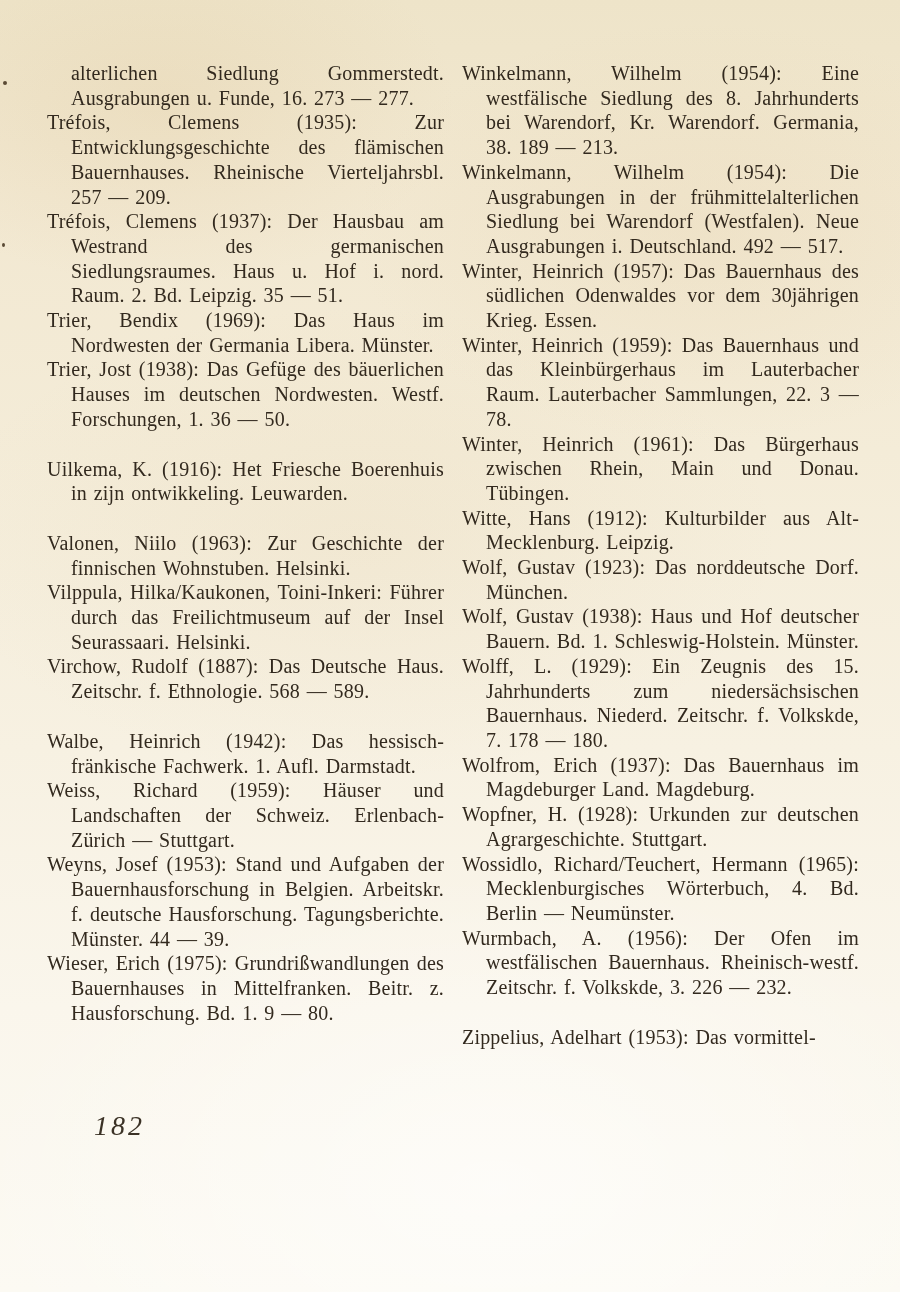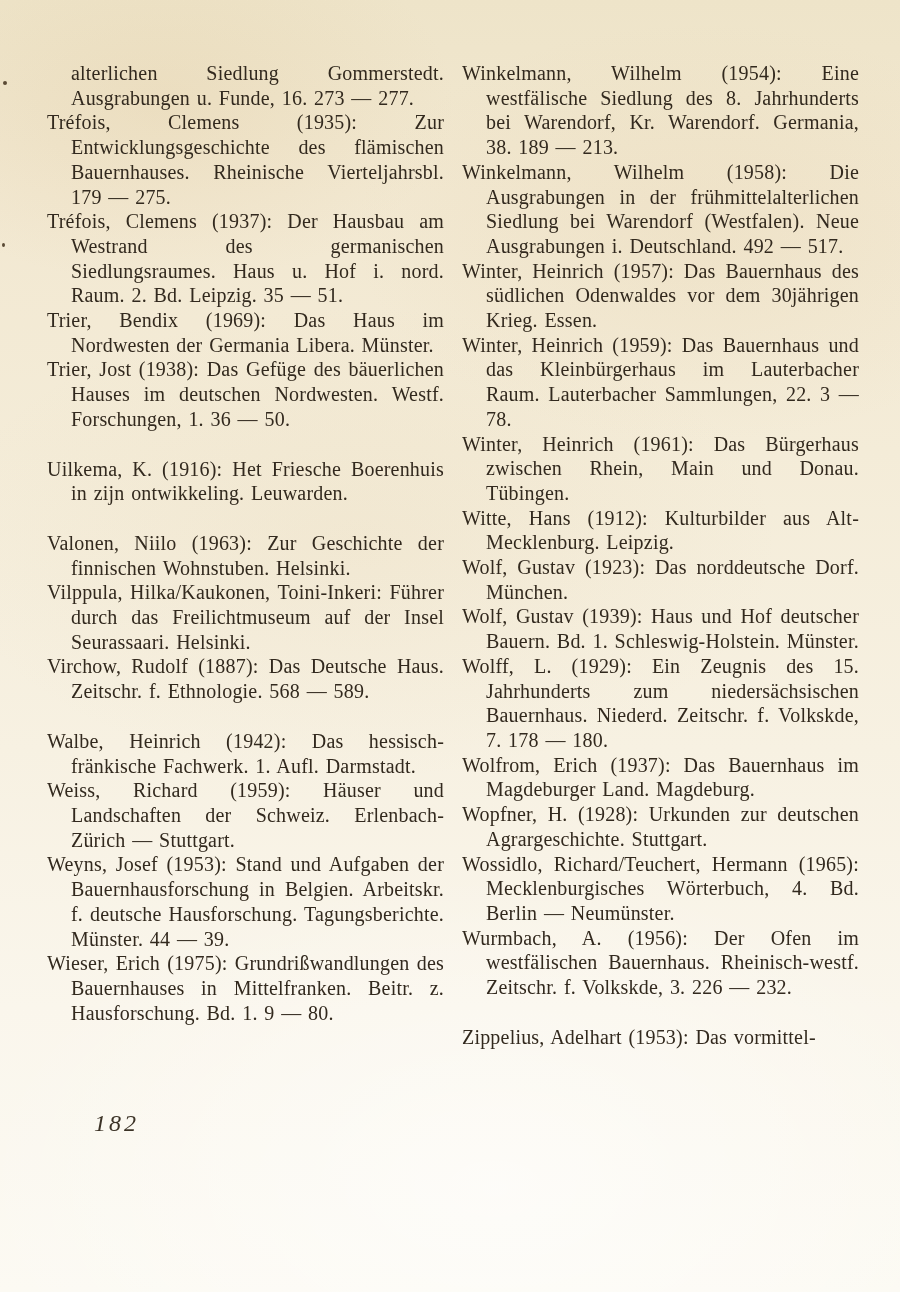--- a/index.html
+++ b/index.html
@@ -62,21 +62,21 @@
     text-indent: 0;
   }
   .entry.gap {
     margin-top: 25px;
   }
   .page-number {
     position: absolute;
     left: 94px;
     top: 1110px;
     font-style: italic;
-    font-size: 24px;
+    font-size: 28px;
     letter-spacing: 3px;
     color: #3b3226;
   }
   .speck {
     position: absolute;
     background: #5a4a35;
     border-radius: 50%;
   }
   .speck.s1 { left: 3px;  top: 81px;  width: 4px; height: 4px; }
   .speck.s2 { left: 2px;  top: 243px; width: 3px; height: 4px; }
@@ -86,43 +86,43 @@
 
 <div class="page">
   <div class="texture"></div>
   <span class="speck s1"></span>
   <span class="speck s2"></span>
 
   <div class="col-wrap">
 
     <div class="column">
       <p class="entry cont">alterlichen Siedlung Gommerstedt. Ausgrabungen u. Funde, 16. 273 — 277.</p>
-      <p class="entry">Tréfois, Clemens (1935): Zur Entwicklungsgeschichte des flämischen Bauernhauses. Rheinische Vierteljahrsbl. 179 — 275.</p>
+      <p class="entry">Tréfois, Clemens (1935): Zur Entwicklungsgeschichte des flämischen Bauernhauses. Rheinische Vierteljahrsbl. 257 — 209.</p>
       <p class="entry">Tréfois, Clemens (1937): Der Hausbau am Westrand des germanischen Siedlungsraumes. Haus u. Hof i. nord. Raum. 2. Bd. Leipzig. 35 — 51.</p>
       <p class="entry">Trier, Bendix (1969): Das Haus im Nordwesten der Germania Libera. Münster.</p>
       <p class="entry">Trier, Jost (1938): Das Gefüge des bäuerlichen Hauses im deutschen Nordwesten. Westf. Forschungen, 1. 36 — 50.</p>
       <p class="entry gap">Uilkema, K. (1916): Het Friesche Boerenhuis in zijn ontwikkeling. Leuwarden.</p>
       <p class="entry gap">Valonen, Niilo (1963): Zur Geschichte der finnischen Wohnstuben. Helsinki.</p>
       <p class="entry">Vilppula, Hilka/Kaukonen, Toini-Inkeri: Führer durch das Freilichtmuseum auf der Insel Seurassaari. Helsinki.</p>
       <p class="entry">Virchow, Rudolf (1887): Das Deutsche Haus. Zeitschr. f. Ethnologie. 568 — 589.</p>
       <p class="entry gap">Walbe, Heinrich (1942): Das hessisch-fränkische Fachwerk. 1. Aufl. Darmstadt.</p>
       <p class="entry">Weiss, Richard (1959): Häuser und Landschaften der Schweiz. Erlenbach-Zürich — Stuttgart.</p>
       <p class="entry">Weyns, Josef (1953): Stand und Aufgaben der Bauernhausforschung in Belgien. Arbeitskr. f. deutsche Hausforschung. Tagungsberichte. Münster. 44 — 39.</p>
       <p class="entry">Wieser, Erich (1975): Grundrißwandlungen des Bauernhauses in Mittelfranken. Beitr. z. Hausforschung. Bd. 1. 9 — 80.</p>
     </div>
 
     <div class="column">
       <p class="entry">Winkelmann, Wilhelm (1954): Eine westfälische Siedlung des 8. Jahrhunderts bei Warendorf, Kr. Warendorf. Germania, 38. 189 — 213.</p>
-      <p class="entry">Winkelmann, Wilhelm (1958): Die Ausgrabungen in der frühmittelalterlichen Siedlung bei Warendorf (Westfalen). Neue Ausgrabungen i. Deutschland. 492 — 517.</p>
+      <p class="entry">Winkelmann, Wilhelm (1954): Die Ausgrabungen in der frühmittelalterlichen Siedlung bei Warendorf (Westfalen). Neue Ausgrabungen i. Deutschland. 492 — 517.</p>
       <p class="entry">Winter, Heinrich (1957): Das Bauernhaus des südlichen Odenwaldes vor dem 30jährigen Krieg. Essen.</p>
       <p class="entry">Winter, Heinrich (1959): Das Bauernhaus und das Kleinbürgerhaus im Lauterbacher Raum. Lauterbacher Sammlungen, 22. 3 — 78.</p>
       <p class="entry">Winter, Heinrich (1961): Das Bürgerhaus zwischen Rhein, Main und Donau. Tübingen.</p>
       <p class="entry">Witte, Hans (1912): Kulturbilder aus Alt-Mecklenburg. Leipzig.</p>
       <p class="entry">Wolf, Gustav (1923): Das norddeutsche Dorf. München.</p>
-      <p class="entry">Wolf, Gustav (1939): Haus und Hof deutscher Bauern. Bd. 1. Schleswig-Holstein. Münster.</p>
+      <p class="entry">Wolf, Gustav (1938): Haus und Hof deutscher Bauern. Bd. 1. Schleswig-Holstein. Münster.</p>
       <p class="entry">Wolff, L. (1929): Ein Zeugnis des 15. Jahrhunderts zum niedersächsischen Bauernhaus. Niederd. Zeitschr. f. Volkskde, 7. 178 — 180.</p>
       <p class="entry">Wolfrom, Erich (1937): Das Bauernhaus im Magdeburger Land. Magdeburg.</p>
       <p class="entry">Wopfner, H. (1928): Urkunden zur deutschen Agrargeschichte. Stuttgart.</p>
       <p class="entry">Wossidlo, Richard/Teuchert, Hermann (1965): Mecklenburgisches Wörterbuch, 4. Bd. Berlin — Neumünster.</p>
       <p class="entry">Wurmbach, A. (1956): Der Ofen im westfälischen Bauernhaus. Rheinisch-westf. Zeitschr. f. Volkskde, 3. 226 — 232.</p>
       <p class="entry gap">Zippelius, Adelhart (1953): Das vormittel-</p>
     </div>
 
   </div>
 

